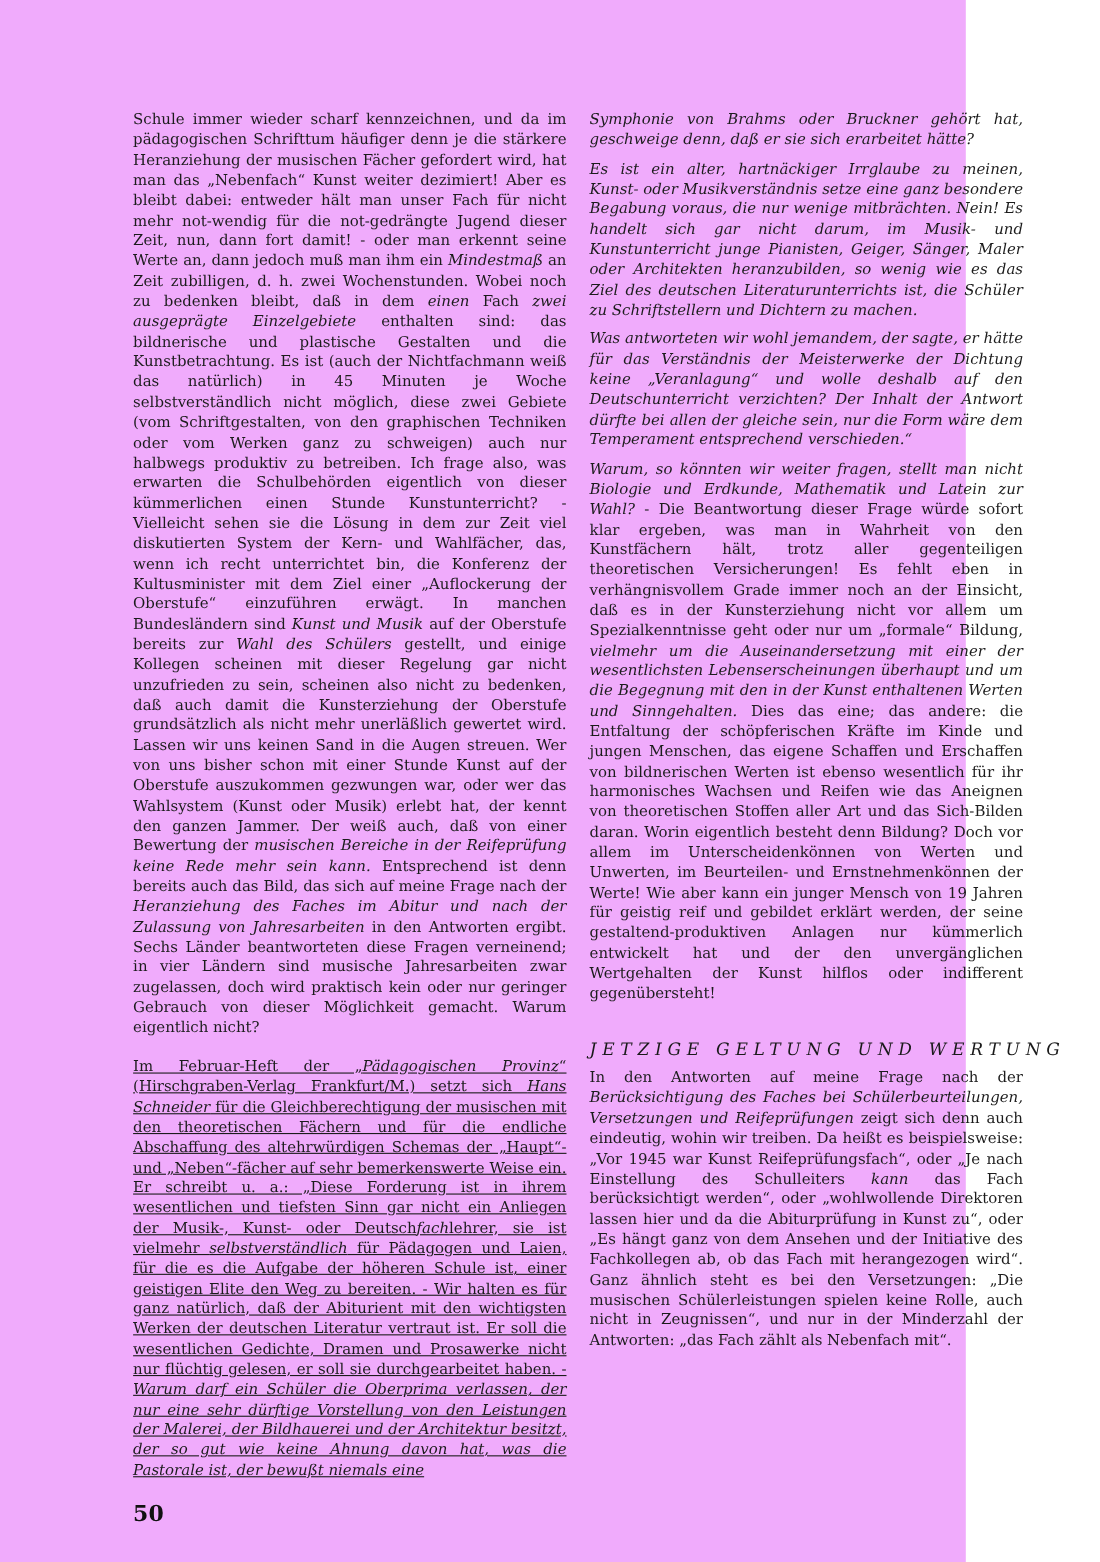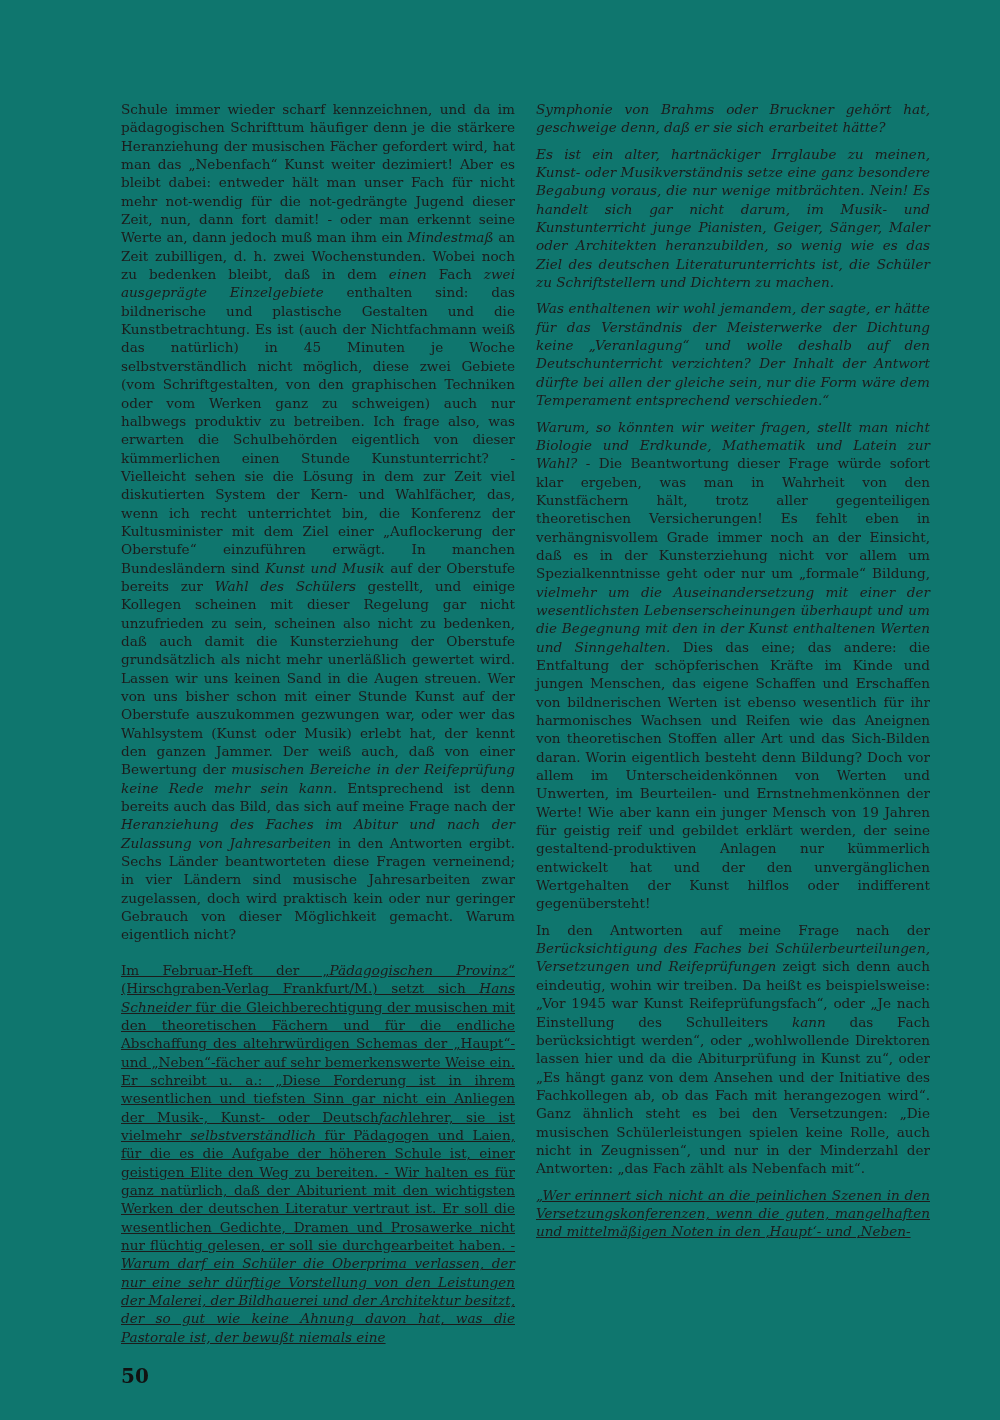--- a/index.html
+++ b/index.html
@@ -1,17 +1,17 @@
 <!DOCTYPE html>
 <html><head>
   <meta charset="utf-8">
   <style>
     html, body { margin: 0; padding: 0; background: #ffffff; }
     body { width: 1000px; height: 1420px; position: relative; overflow: hidden; }
-    .page { position: absolute; left: 0; top: 0; width: 1000px; height: 1420px; background: #0f766e; }
+    .page { position: absolute; left: 0; top: 0; width: 878px; height: 1420px; background: #f0abfc; }
     .col {
       position: absolute; top: 100px; width: 394px;
       font-family: "DejaVu Serif", "Liberation Serif", serif;
       font-size: 13.6px; line-height: 18.35px; color: #1c1c1c;
       text-align: justify; hyphens: manual;
     }
     .col-left { left: 121px; }
     .col-right { left: 536px; }
     .col p { margin: 0 0 8px 0; }
     .col p.tight { margin-bottom: 0; text-decoration: underline; }
@@ -34,20 +34,20 @@
 <div class="page">
 
   <div class="col col-left">
     <p>Schule immer wieder scharf kennzeichnen, und da im pädagogischen Schrifttum häufiger denn je die stärkere Heranziehung der musischen Fächer gefordert wird, hat man das „Nebenfach“ Kunst weiter dezimiert! Aber es bleibt dabei: entweder hält man unser Fach für nicht mehr not-wendig für die not-gedrängte Jugend dieser Zeit, nun, dann fort damit! - oder man erkennt seine Werte an, dann jedoch muß man ihm ein <em>Mindestmaß</em> an Zeit zubilligen, d. h. zwei Wochenstunden. Wobei noch zu bedenken bleibt, daß in dem <em>einen</em> Fach <em>zwei ausgeprägte Einzelgebiete</em> enthalten sind: das bildnerische und plastische Gestalten und die Kunstbetrachtung. Es ist (auch der Nichtfachmann weiß das natürlich) in 45 Minuten je Woche selbstverständlich nicht möglich, diese zwei Gebiete (vom Schriftgestalten, von den graphischen Techniken oder vom Werken ganz zu schweigen) auch nur halbwegs produktiv zu betreiben. Ich frage also, was erwarten die Schulbehörden eigentlich von dieser kümmerlichen einen Stunde Kunstunterricht? - Vielleicht sehen sie die Lösung in dem zur Zeit viel diskutierten System der Kern- und Wahlfächer, das, wenn ich recht unterrichtet bin, die Konferenz der Kultusminister mit dem Ziel einer „Auflockerung der Oberstufe“ einzuführen erwägt. In manchen Bundesländern sind <em>Kunst und Musik</em> auf der Oberstufe bereits zur <em>Wahl des Schülers</em> gestellt, und einige Kollegen scheinen mit dieser Regelung gar nicht unzufrieden zu sein, scheinen also nicht zu bedenken, daß auch damit die Kunsterziehung der Oberstufe grundsätzlich als nicht mehr unerläßlich gewertet wird. Lassen wir uns keinen Sand in die Augen streuen. Wer von uns bisher schon mit einer Stunde Kunst auf der Oberstufe auszukommen gezwungen war, oder wer das Wahlsystem (Kunst oder Musik) erlebt hat, der kennt den ganzen Jammer. Der weiß auch, daß von einer Bewertung der <em>musischen Bereiche in der Reifeprüfung keine Rede mehr sein kann.</em> Entsprechend ist denn bereits auch das Bild, das sich auf meine Frage nach der <em>Heranziehung des Faches im Abitur und nach der Zulassung von Jahresarbeiten</em> in den Antworten ergibt. Sechs Länder beantworteten diese Fragen verneinend; in vier Ländern sind musische Jahresarbeiten zwar zugelassen, doch wird praktisch kein oder nur geringer Gebrauch von dieser Möglichkeit gemacht. Warum eigentlich nicht?</p>
     <p class="tight gap-lg">Im Februar-Heft der „<em>Pädagogischen Provinz</em>“ (Hirschgraben-Verlag Frankfurt/M.) setzt sich <em>Hans Schneider</em> für die Gleichberechtigung der musischen mit den theoretischen Fächern und für die endliche Abschaffung des altehrwürdigen Schemas der „Haupt“- und „Neben“-fächer auf sehr bemerkenswerte Weise ein. Er schreibt u. a.: „Diese Forderung ist in ihrem wesentlichen und tiefsten Sinn gar nicht ein Anliegen der Musik-, Kunst- oder Deutsch<em>fach</em>lehrer, sie ist vielmehr <em>selbstverständlich</em> für Pädagogen und Laien, für die es die Aufgabe der höheren Schule ist, einer geistigen Elite den Weg zu bereiten. - Wir halten es für ganz natürlich, daß der Abiturient mit den wichtigsten Werken der deutschen Literatur vertraut ist. Er soll die wesentlichen Gedichte, Dramen und Prosawerke nicht nur flüchtig gelesen, er soll sie durchgearbeitet haben. - <em>Warum darf ein Schüler die Oberprima verlassen, der nur eine sehr dürftige Vorstellung von den Leistungen der Malerei, der Bildhauerei und der Architektur besitzt, der so gut wie keine Ahnung davon hat, was die Pastorale ist, der bewußt niemals eine</em></p>
   </div>
 
   <div class="col col-right">
     <p><em>Symphonie von Brahms oder Bruckner gehört hat, geschweige denn, daß er sie sich erarbeitet hätte?</em></p>
     <p><em>Es ist ein alter, hartnäckiger Irrglaube zu meinen, Kunst- oder Musikverständnis setze eine ganz besondere Begabung voraus, die nur wenige mitbrächten. Nein! Es handelt sich gar nicht darum, im Musik- und Kunstunterricht junge Pianisten, Geiger, Sänger, Maler oder Architekten heranzubilden, so wenig wie es das Ziel des deutschen Literaturunterrichts ist, die Schüler zu Schriftstellern und Dichtern zu machen.</em></p>
-    <p><em>Was enthaltenen wir wohl jemandem, der sagte, er hätte für das Verständnis der Meisterwerke der Dichtung keine „Veranlagung“ und wolle deshalb auf den Deutschunterricht verzichten? Der Inhalt der Antwort dürfte bei allen der gleiche sein, nur die Form wäre dem Temperament entsprechend verschieden.“</em></p>
+    <p><em>Was antworteten wir wohl jemandem, der sagte, er hätte für das Verständnis der Meisterwerke der Dichtung keine „Veranlagung“ und wolle deshalb auf den Deutschunterricht verzichten? Der Inhalt der Antwort dürfte bei allen der gleiche sein, nur die Form wäre dem Temperament entsprechend verschieden.“</em></p>
     <p><em>Warum, so könnten wir weiter fragen, stellt man nicht Biologie und Erdkunde, Mathematik und Latein zur Wahl?</em> - Die Beantwortung dieser Frage würde sofort klar ergeben, was man in Wahrheit von den Kunstfächern hält, trotz aller gegenteiligen theoretischen Versicherungen! Es fehlt eben in verhängnisvollem Grade immer noch an der Einsicht, daß es in der Kunsterziehung nicht vor allem um Spezialkenntnisse geht oder nur um „formale“ Bildung, <em>vielmehr um die Auseinandersetzung mit einer der wesentlichsten Lebenserscheinungen überhaupt und um die Begegnung mit den in der Kunst enthaltenen Werten und Sinngehalten.</em> Dies das eine; das andere: die Entfaltung der schöpferischen Kräfte im Kinde und jungen Menschen, das eigene Schaffen und Erschaffen von bildnerischen Werten ist ebenso wesentlich für ihr harmonisches Wachsen und Reifen wie das Aneignen von theoretischen Stoffen aller Art und das Sich-Bilden daran. Worin eigentlich besteht denn Bildung? Doch vor allem im Unterscheidenkönnen von Werten und Unwerten, im Beurteilen- und Ernstnehmenkönnen der Werte! Wie aber kann ein junger Mensch von 19 Jahren für geistig reif und gebildet erklärt werden, der seine gestaltend-produktiven Anlagen nur kümmerlich entwickelt hat und der den unvergänglichen Wertgehalten der Kunst hilflos oder indifferent gegenübersteht!</p>
+    <div class="heading">JETZIGE GELTUNG UND WERTUNG</div>
     <p>In den Antworten auf meine Frage nach der <em>Berücksichtigung des Faches bei Schülerbeurteilungen, Versetzungen und Reifeprüfungen</em> zeigt sich denn auch eindeutig, wohin wir treiben. Da heißt es beispielsweise: „Vor 1945 war Kunst Reifeprüfungsfach“, oder „Je nach Einstellung des Schulleiters <em>kann</em> das Fach berücksichtigt werden“, oder „wohlwollende Direktoren lassen hier und da die Abiturprüfung in Kunst zu“, oder „Es hängt ganz von dem Ansehen und der Initiative des Fachkollegen ab, ob das Fach mit herangezogen wird“. Ganz ähnlich steht es bei den Versetzungen: „Die musischen Schülerleistungen spielen keine Rolle, auch nicht in Zeugnissen“, und nur in der Minderzahl der Antworten: „das Fach zählt als Nebenfach mit“.</p>
-    <p class="tight"><em>„Wer erinnert sich nicht an die peinlichen Szenen in den Versetzungskonferenzen, wenn die guten, mangelhaften und mittelmäßigen Noten in den ‚Haupt‘- und ‚Neben-</em></p>
   </div>
 
   <div class="page-number">50</div>
 </div>
 
 </body></html>

